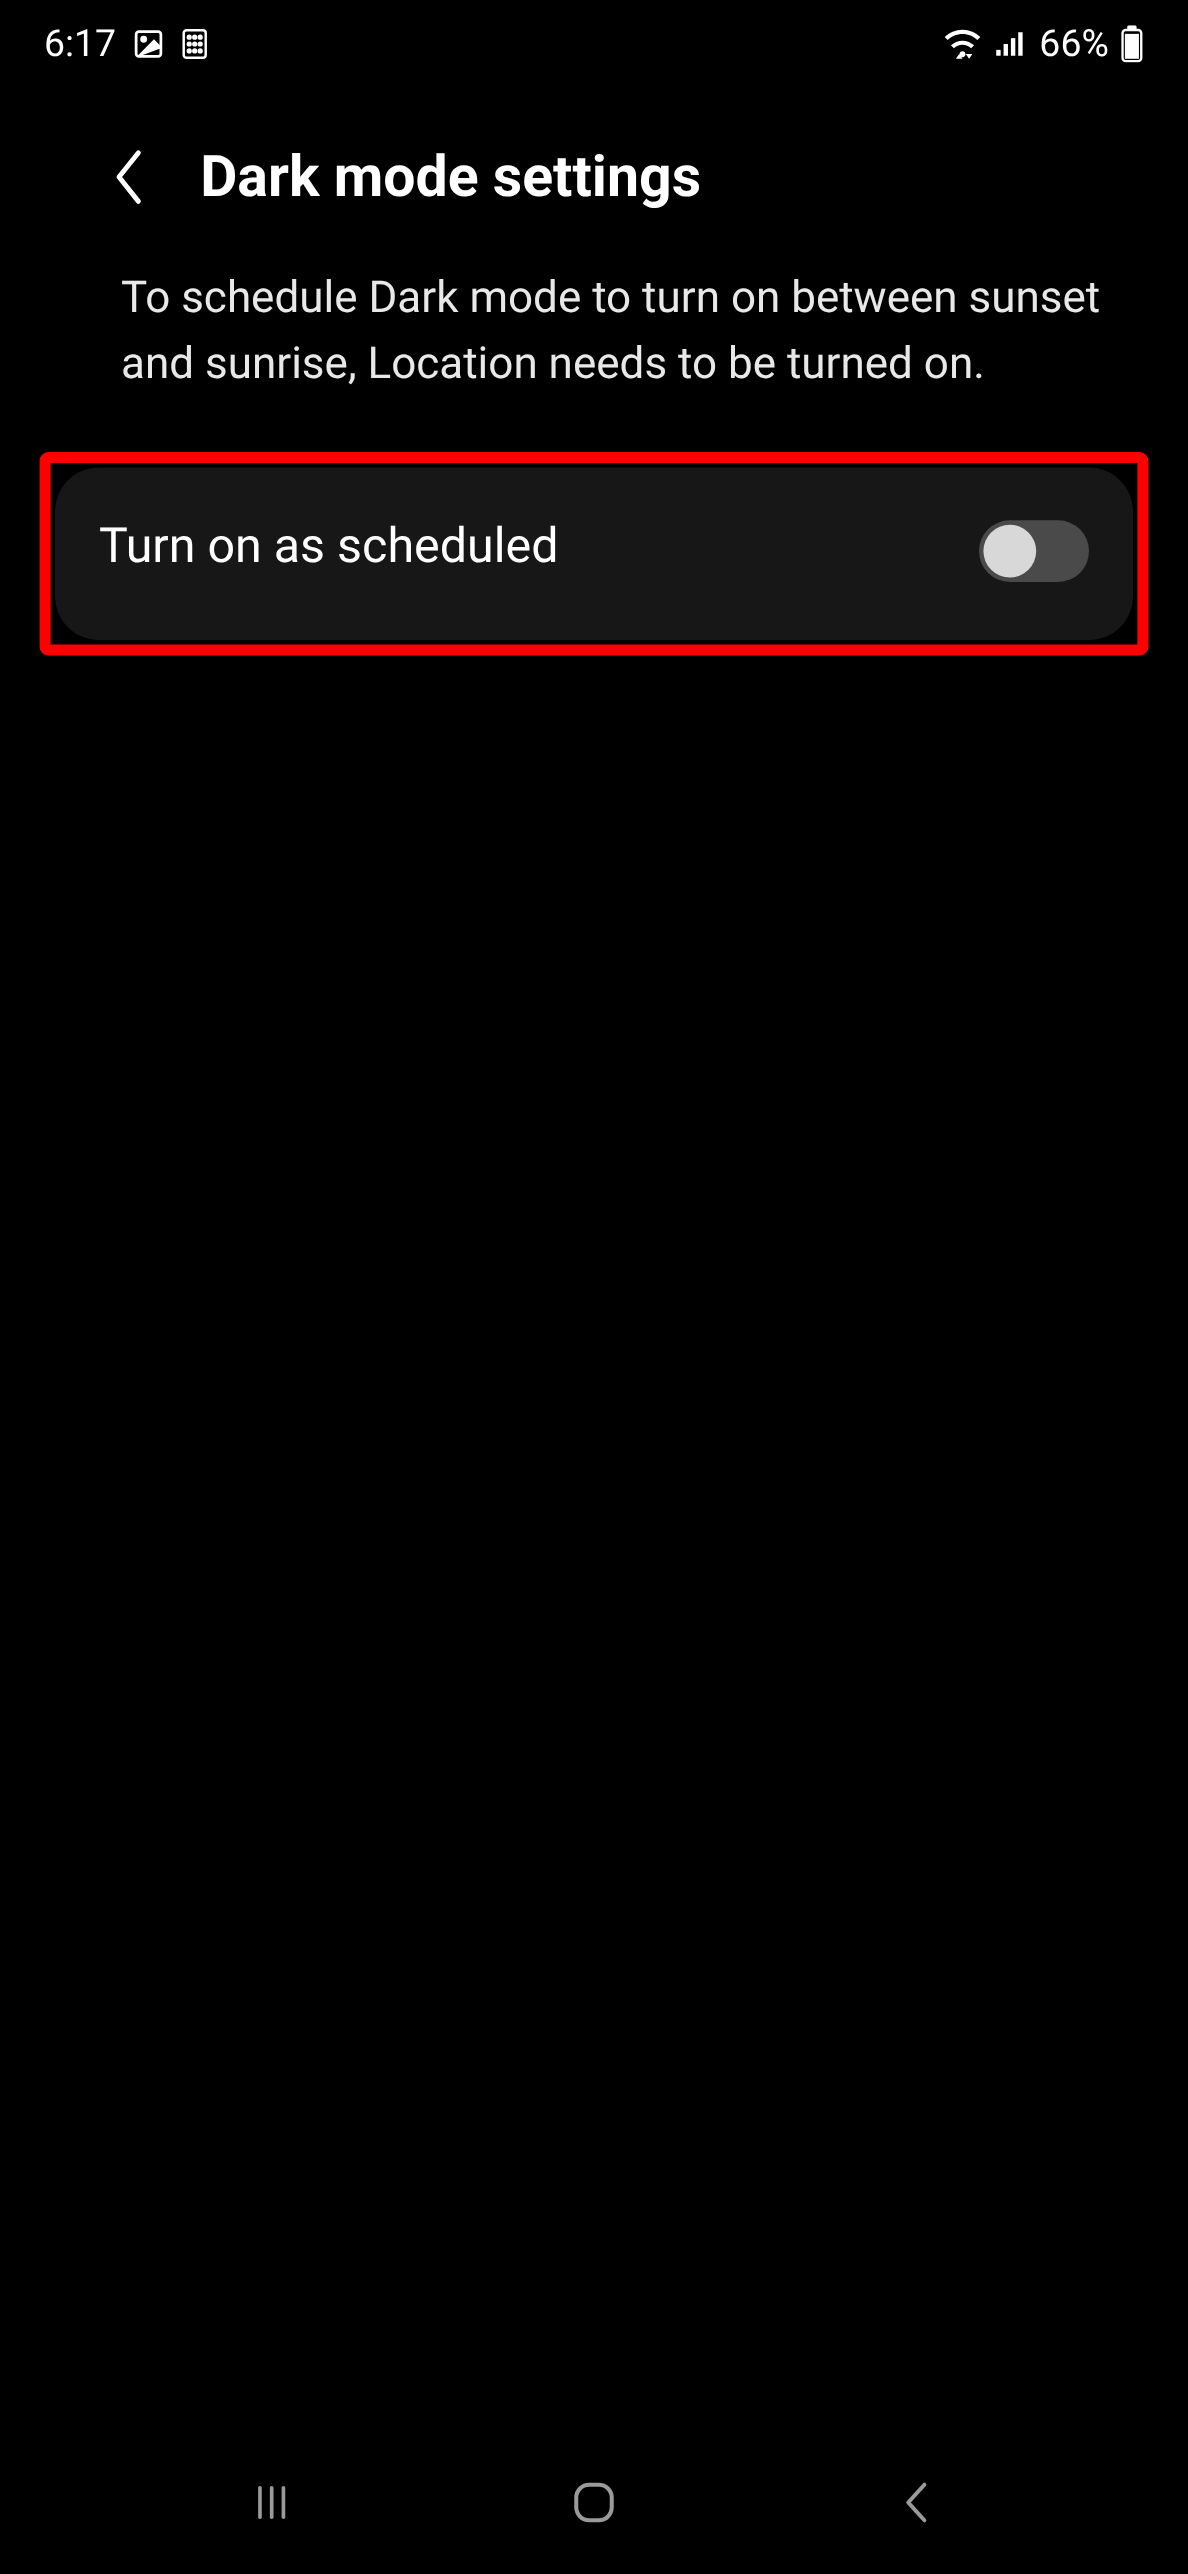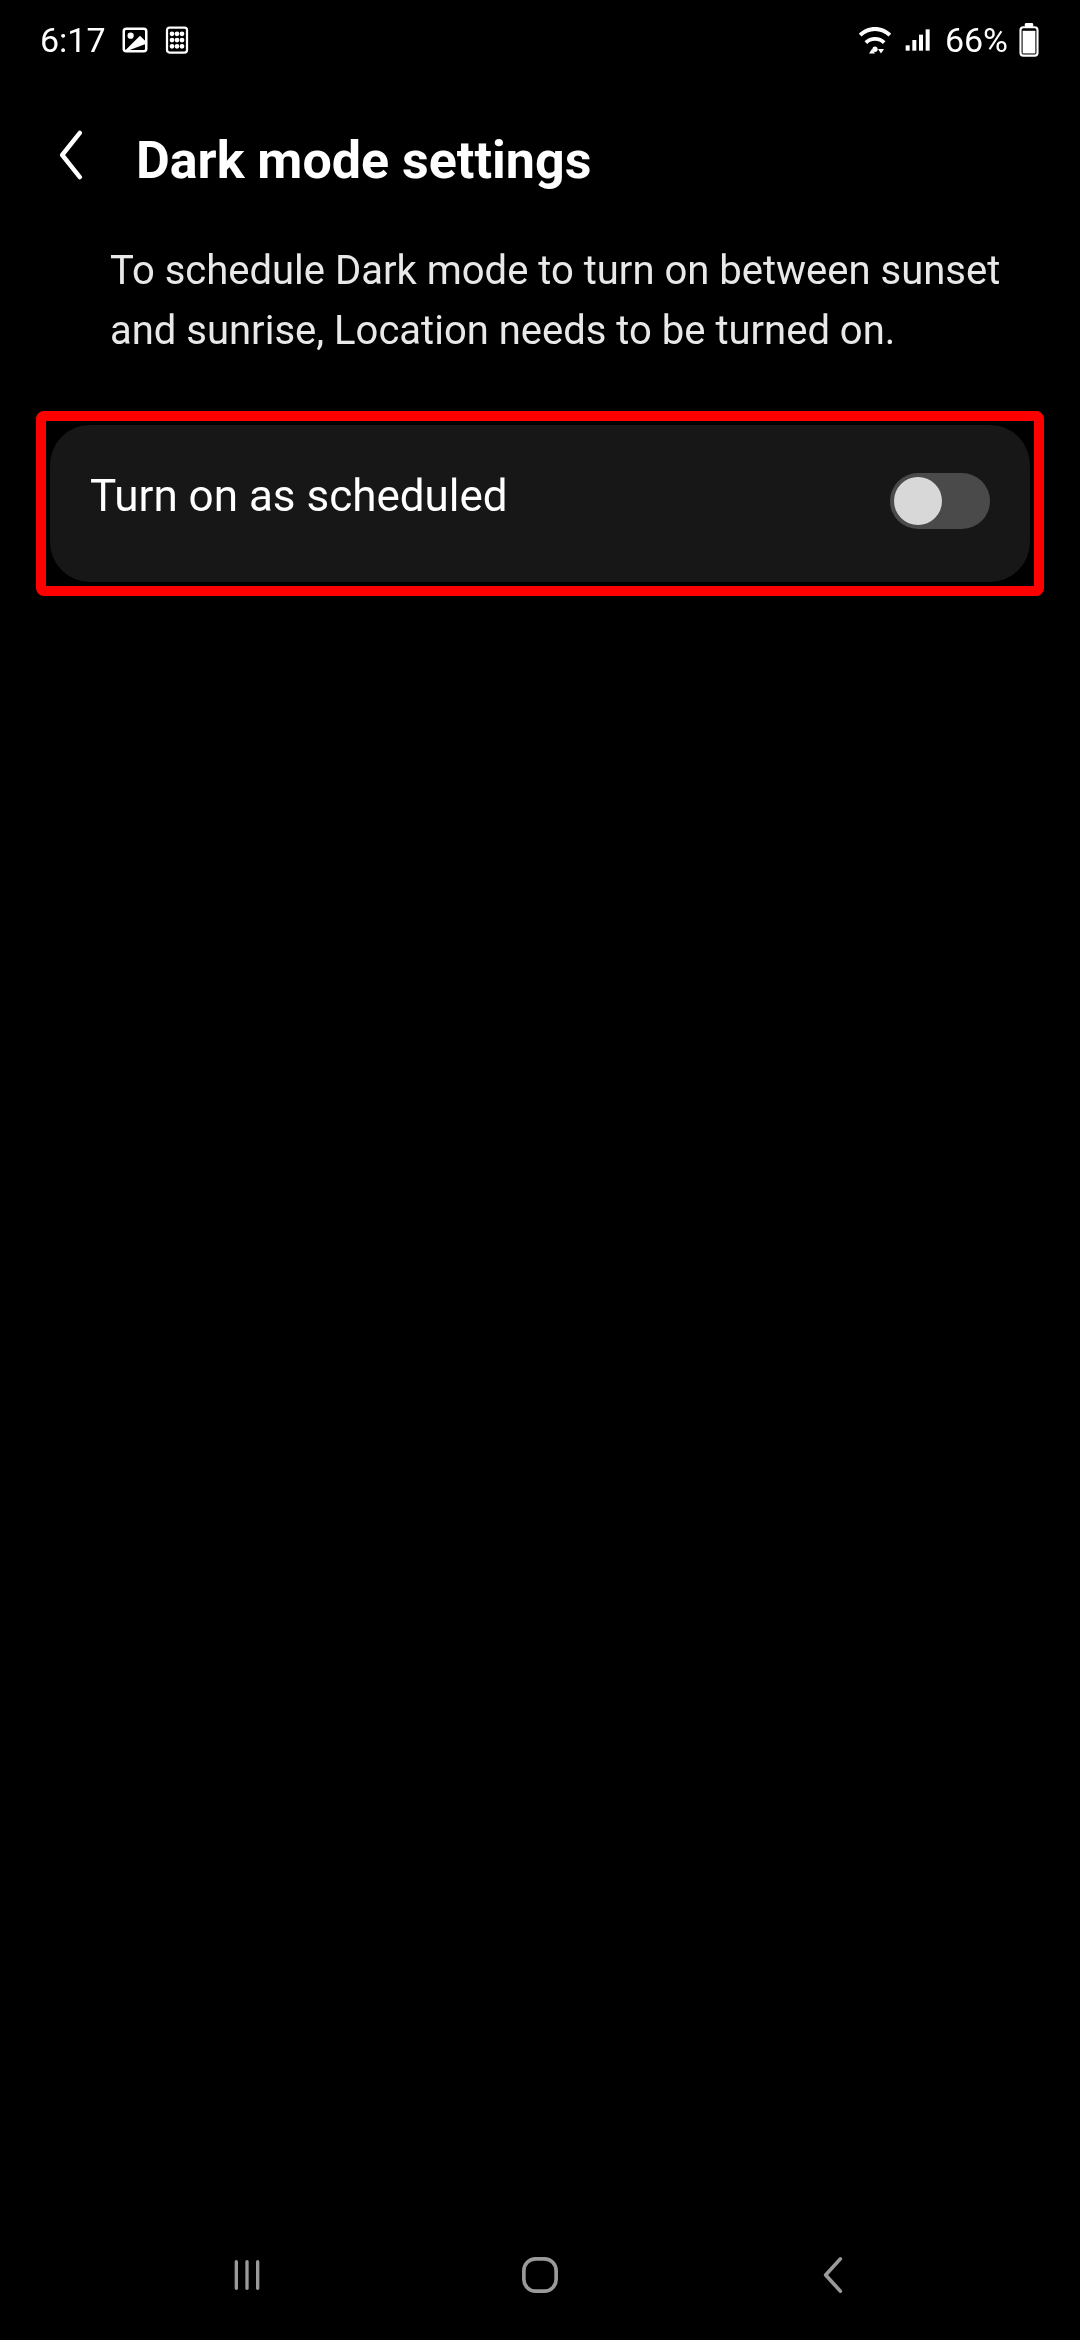--- a/index.html
+++ b/index.html
@@ -34,21 +34,22 @@
       display: flex;
       align-items: center;
       gap: 10px;
     }
     .status-icon {
       display: inline-flex;
       align-items: center;
     }
     .header {
       display: flex;
-      padding: 50px 60px 30px 46px;
+      align-items: center;
+      padding: 50px 60px 30px 92px;
       gap: 40px;
     }
     .back-chevron {
       width: 50px;
       height: 50px;
       display: flex;
       align-items: center;
       justify-content: center;
     }
     .page-title {

